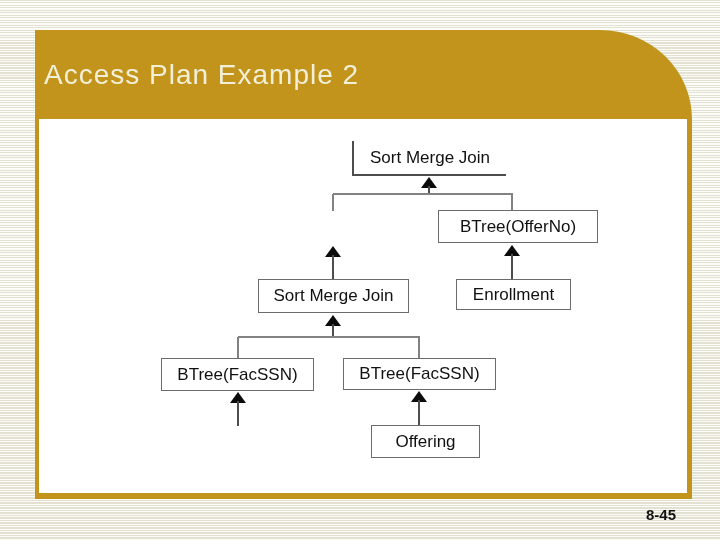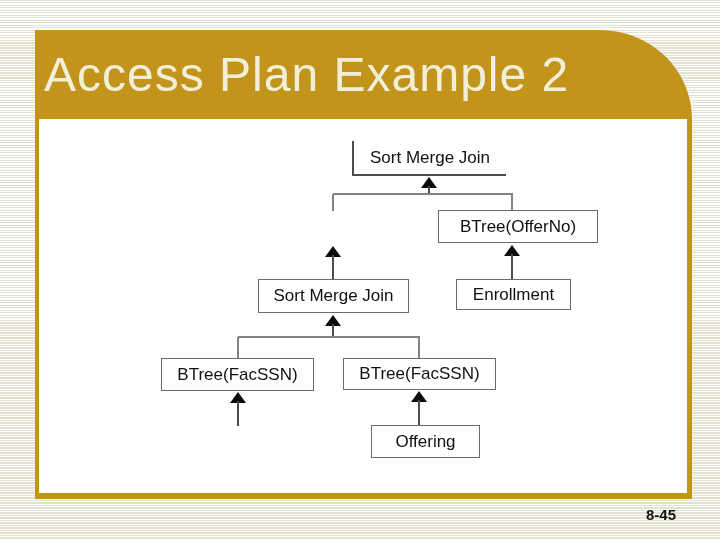--- a/index.html
+++ b/index.html
@@ -13,21 +13,21 @@
       #fcfcf8 1px,#fcfcf8 2.5px);
   }
   .banner{
     position:absolute;left:35px;top:30px;width:657px;height:89px;
     background:#C2941C;
     border-top-right-radius:92px 89px;
     display:flex;align-items:center;
     box-sizing:border-box;padding-left:9px;
   }
   .title{
-    margin:0;font-size:48px;font-weight:normal;letter-spacing:1px;
+    margin:0;font-size:28px;font-weight:normal;letter-spacing:1px;
     color:#F2EFD9;white-space:nowrap;
   }
   .panel{
     position:absolute;left:35px;top:119px;width:657px;height:380px;
     box-sizing:border-box;background:#ffffff;
     border-left:4px solid #C2941C;
     border-right:5px solid #C2941C;
     border-bottom:6px solid #C2941C;
   }
   .tree{position:absolute;left:16px;top:0;width:720px;height:540px;}

